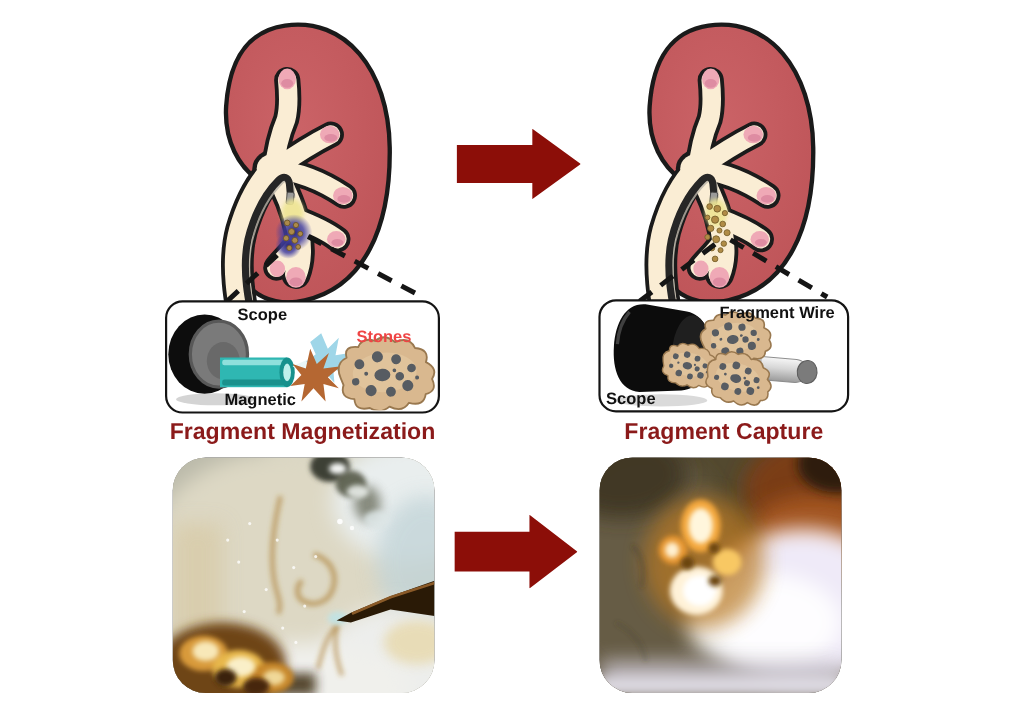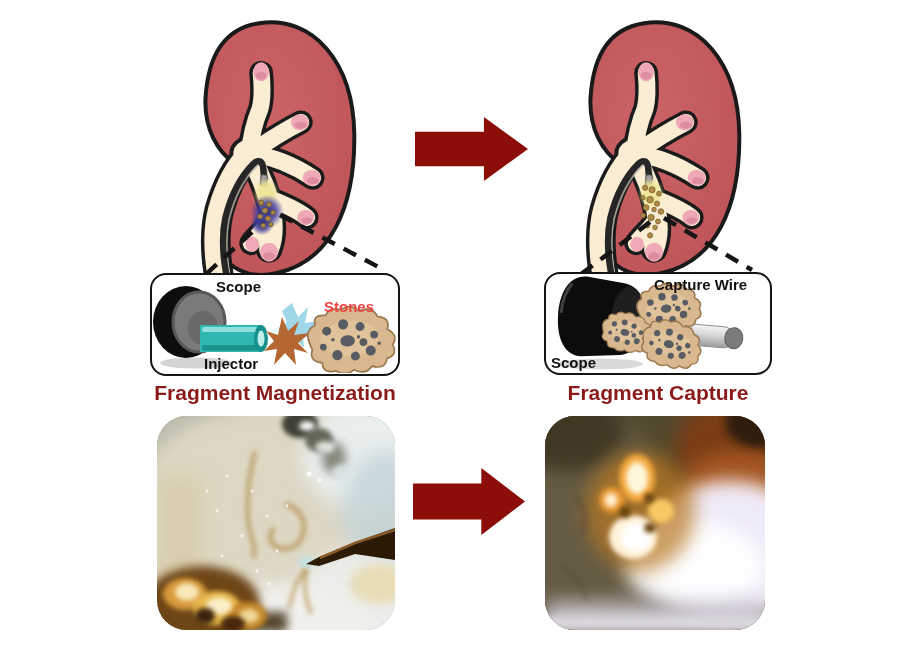--- a/index.html
+++ b/index.html
@@ -198,21 +198,21 @@
         <path d="M114,58 L132,50 L130,70 Z" fill="#E8F6F8" opacity="0.95"></path>
       </g>
       <g>
         <path d="M140,28 L146,42 L156,32 L153,48 L166,46 L156,56 L165,64 L151,61 L152,73 L142,62 L134,70 L136,56 L126,54 L135,47 L130,36 Z" fill="#9FD6E8"></path>
         <path d="M130,42 L136,56 L147,46 L142,60 L158,58 L146,68 L156,78 L142,74 L144,90 L133,78 L122,90 L125,74 L112,76 L122,66 L114,56 L126,60 Z" fill="#B56732"></path>
       </g>
       <use href="#stoneBlobL" transform="translate(198,68) scale(1.12) rotate(-4)"></use>
     </svg>
     <span class="inset-label" style="left:64px;top:4px;">Scope</span>
     <span class="inset-label" style="left:172px;top:24px;color:#ef4444;">Stones</span>
-    <span class="inset-label" style="left:52px;top:81px;">Injector</span>
+    <span class="inset-label" style="left:52px;top:81px;">Magnetic</span>
   </div>
 
   <div class="inset-box" style="left:544px;top:272px;width:228px;height:103px;">
     <svg width="223" height="98" viewBox="0 0 223 98">
       <defs>
         <linearGradient id="wireGrad" x1="0" y1="0" x2="0" y2="1">
           <stop offset="0%" stop-color="#F6F6F6"></stop>
             <stop offset="45%" stop-color="#D6D6D6"></stop>
             <stop offset="100%" stop-color="#9B9B9B"></stop>
         </linearGradient>
@@ -246,21 +246,21 @@
       <g transform="rotate(4 60 44)">
         <path d="M38,4 C20,4 12,22 12,44 C12,66 20,84 38,84 L76,80 C92,78 100,62 100,44 C100,26 92,10 76,8 Z" fill="#0C0C0C"></path>
         <ellipse cx="82" cy="44" rx="17" ry="33" fill="#1F1F1F"></ellipse>
         <path d="M24,12 C18,20 15,30 15,42" stroke="#4E4E4E" stroke-width="3" fill="none" opacity="0.8"></path>
         <ellipse cx="84" cy="50" rx="9" ry="11" fill="#3A3A3A"></ellipse>
       </g>
       <use href="#stoneBlobR" transform="translate(122,36) scale(0.82) rotate(-8)"></use>
       <use href="#stoneBlobR" transform="translate(80,60) scale(0.66) rotate(10)"></use>
       <use href="#stoneBlobR" transform="translate(124,72) scale(0.78) rotate(14)"></use>
     </svg>
-    <span class="inset-label" style="left:108px;top:3px;">Capture Wire</span>
+    <span class="inset-label" style="left:108px;top:3px;">Fragment Wire</span>
     <span class="inset-label" style="left:5px;top:81px;">Scope</span>
   </div>
 
   <div class="caption" style="left:150px;top:381px;width:250px;">Fragment Magnetization</div>
   <div class="caption" style="left:544px;top:381px;width:228px;">Fragment Capture</div>
 
   <div class="photo" style="left:157px;top:416px;width:238px;height:214px;">
     <svg width="238" height="214" viewBox="0 0 238 214">
       <defs>
         <filter id="pl3" x="-60%" y="-60%" width="220%" height="220%">

